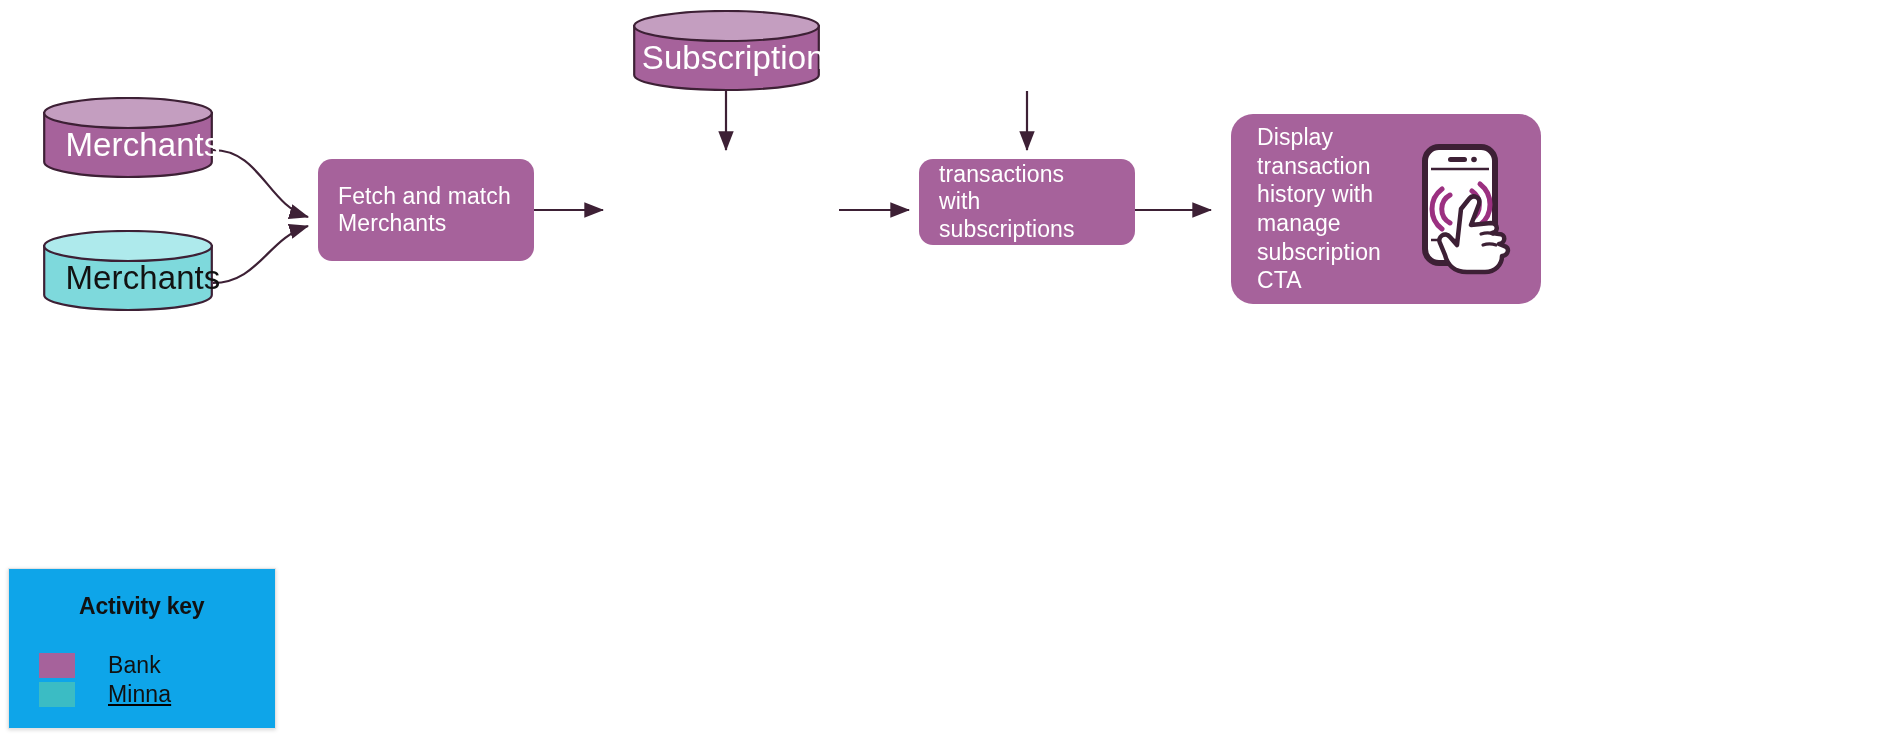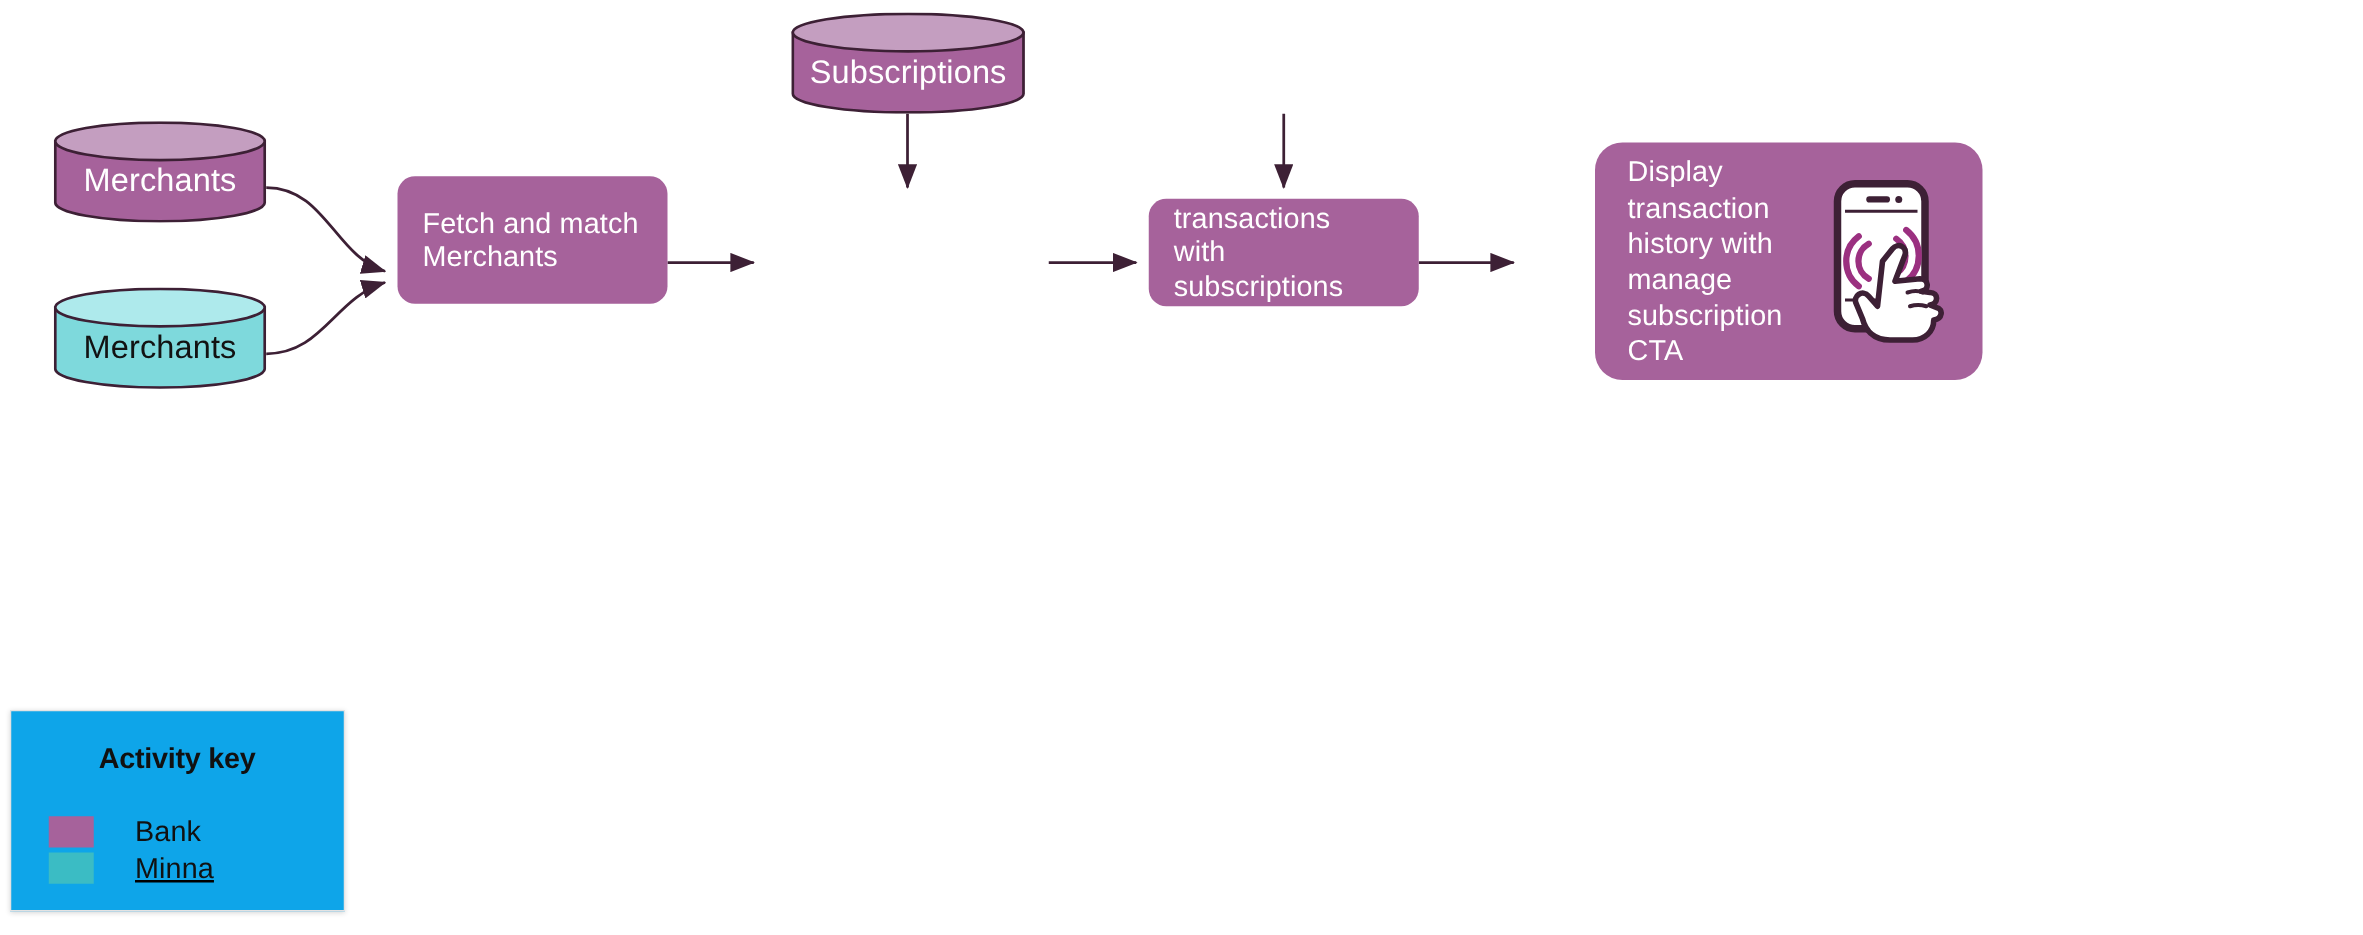--- a/index.html
+++ b/index.html
@@ -28,28 +28,28 @@
   }
   .cyl .cyl-body {
     position: absolute;
     left: 0;
     top: 0;
     width: 100%;
     height: 100%;
   }
   .cyl .cyl-label {
     position: absolute;
-    left: 0;
+    left: 15px;
     top: 0;
     width: 100%;
     height: 100%;
     display: flex;
     align-items: center;
     justify-content: center;
-    font-size: 26px;
+    font-size: 33px;
     letter-spacing: 0.1px;
     pointer-events: none;
     padding-top: 14px;
     box-sizing: border-box;
   }
   .cyl.bank .cyl-label { color: #ffffff; }
   .cyl.minna .cyl-label { color: #121212; }
 
   
   .node {
@@ -174,33 +174,33 @@
 
   <div class="cyl bank" style="left:633px; top:10px; width:187px; height:81px;">
     <svg class="cyl-body" viewBox="0 0 187 81" preserveAspectRatio="none">
       <path d="M1.2 16 L1.2 65 A 92.3 15 0 0 0 185.8 65 L185.8 16 Z" fill="#a6629b" stroke="#3d2035" stroke-width="2.2"></path>
       <ellipse cx="93.5" cy="16" rx="92.3" ry="15" fill="#c49ec0" stroke="#3d2035" stroke-width="2.2"></ellipse>
     </svg>
     <div class="cyl-label">Subscriptions</div>
   </div>
 
 
-  <div class="node" style="left:318px; top:141px; width:216px; height:102px;">
+  <div class="node" style="left:318px; top:159px; width:216px; height:102px;">
     <div class="node-label">Fetch and match
 Merchants</div>
   </div>
 
 
   <div class="node" style="left:919px; top:159px; width:216px; height:86px;">
     <div class="node-label">Enrich transactions
 with subscriptions
 actions</div>
   </div>
 
-  <div class="node terminal" style="left:1276px; top:114px; width:310px; height:190px;">
+  <div class="node terminal" style="left:1231px; top:114px; width:310px; height:190px;">
     <div class="node-label">Display
 transaction
 history with
 manage
 subscription
 CTA</div>
 
     <svg class="phone-icon" viewBox="0 0 120 140">
 
       <rect x="22" y="8" width="70" height="116" rx="14" ry="14" fill="#ffffff" stroke="#3d2035" stroke-width="6"></rect>

